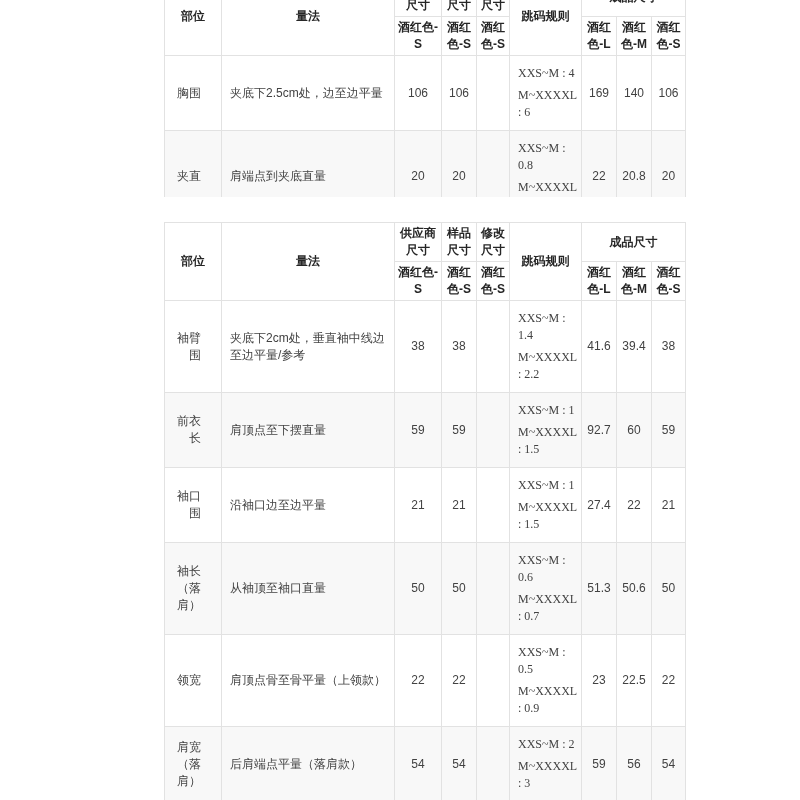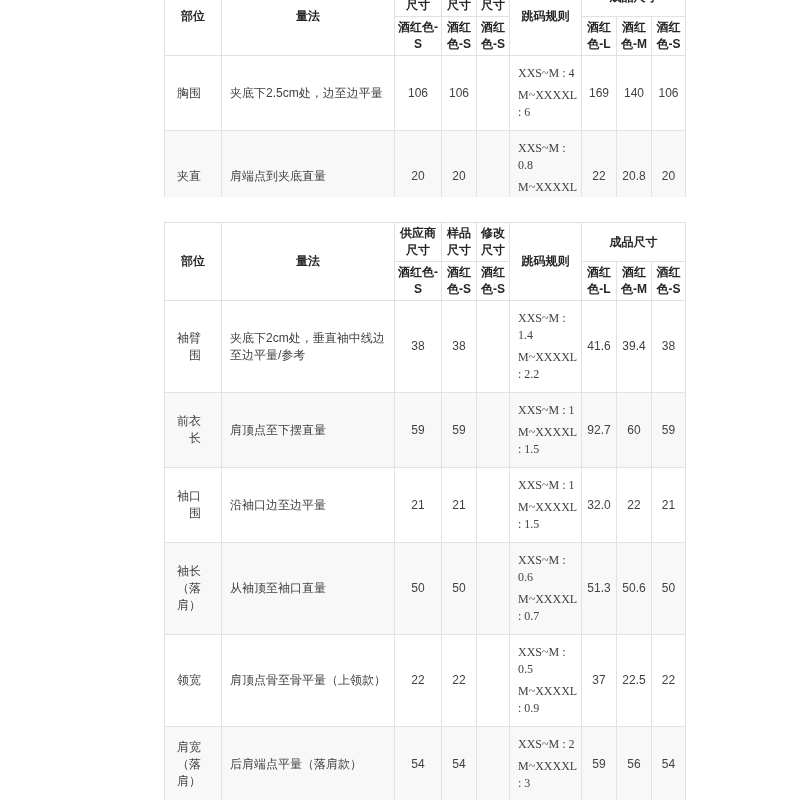--- a/index.html
+++ b/index.html
@@ -158,21 +158,21 @@
   <tr style="height: 70px;">
     <td class="cell-part">袖口围</td>
     <td class="cell-method">沿袖口边至边平量</td>
     <td class="cell-num">21</td>
     <td class="cell-num">21</td>
     <td class="cell-num"></td>
     <td class="cell-jump">
       <p>XXS~M : 1</p>
       <p>M~XXXXL : 1.5</p>
     </td>
-    <td class="cell-num">32.0</td>
+    <td class="cell-num">27.4</td>
     <td class="cell-num">22</td>
     <td class="cell-num">21</td>
   </tr>
 
   <tr style="height: 85px;">
     <td class="cell-part">袖长（落肩）</td>
     <td class="cell-method">从袖顶至袖口直量</td>
     <td class="cell-num">50</td>
     <td class="cell-num">50</td>
     <td class="cell-num"></td>
@@ -188,21 +188,21 @@
   <tr style="height: 85px;">
     <td class="cell-part">领宽</td>
     <td class="cell-method">肩顶点骨至骨平量（上领款）</td>
     <td class="cell-num">22</td>
     <td class="cell-num">22</td>
     <td class="cell-num"></td>
     <td class="cell-jump">
       <p>XXS~M : 0.5</p>
       <p>M~XXXXL : 0.9</p>
     </td>
-    <td class="cell-num">37</td>
+    <td class="cell-num">23</td>
     <td class="cell-num">22.5</td>
     <td class="cell-num">22</td>
   </tr>
 
   <tr style="height: 70px;">
     <td class="cell-part">肩宽（落肩）</td>
     <td class="cell-method">后肩端点平量（落肩款）</td>
     <td class="cell-num">54</td>
     <td class="cell-num">54</td>
     <td class="cell-num"></td>

